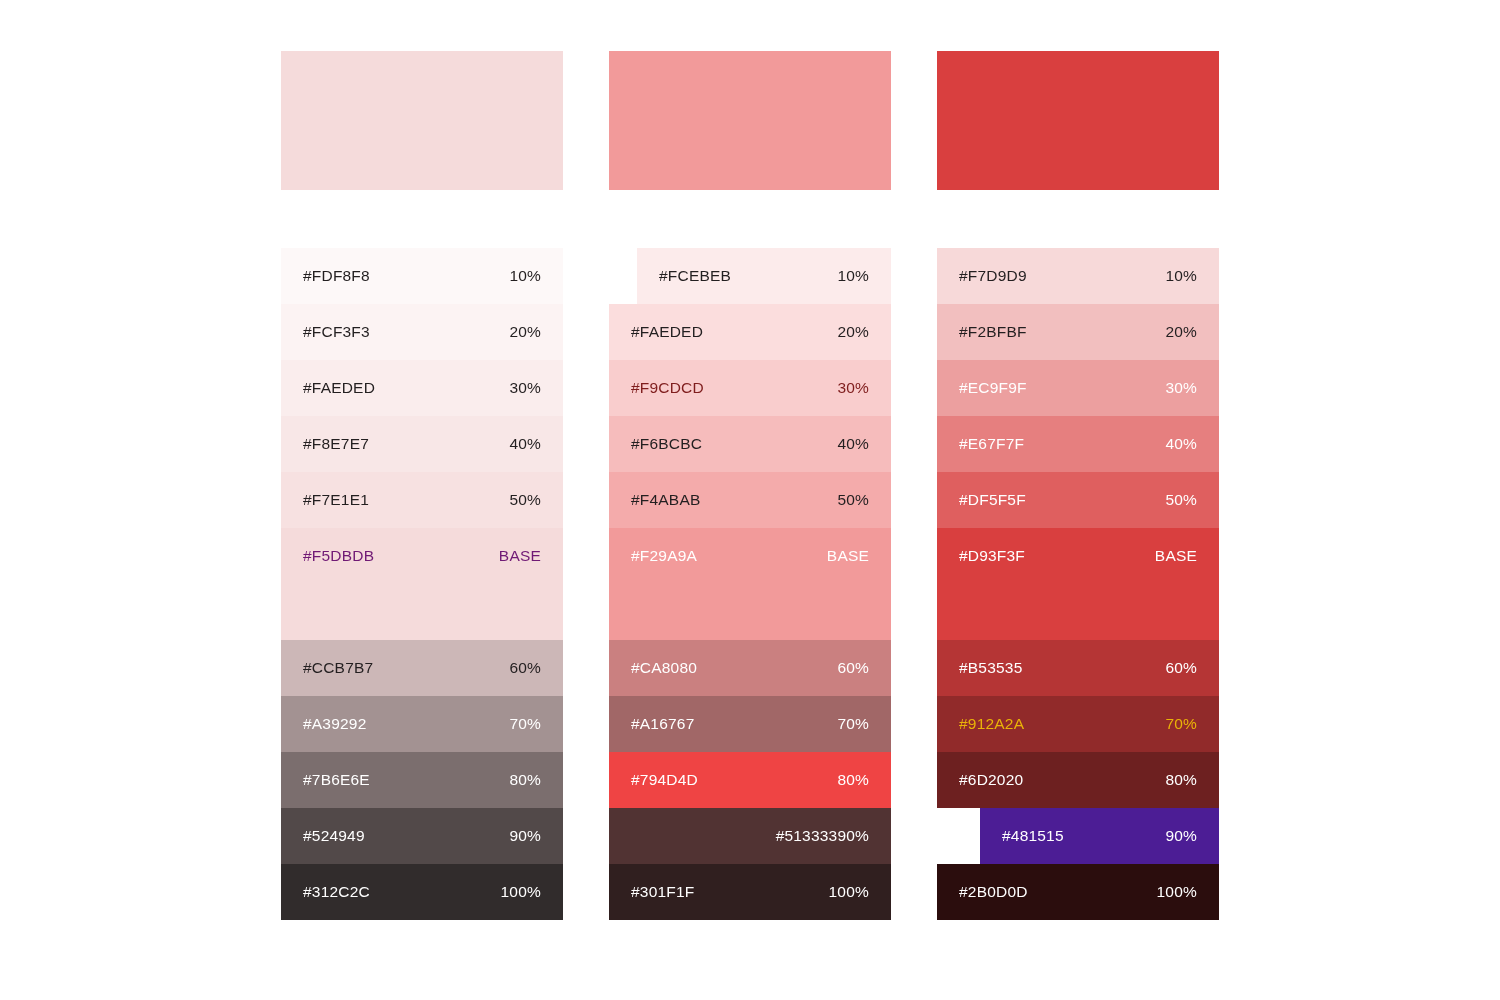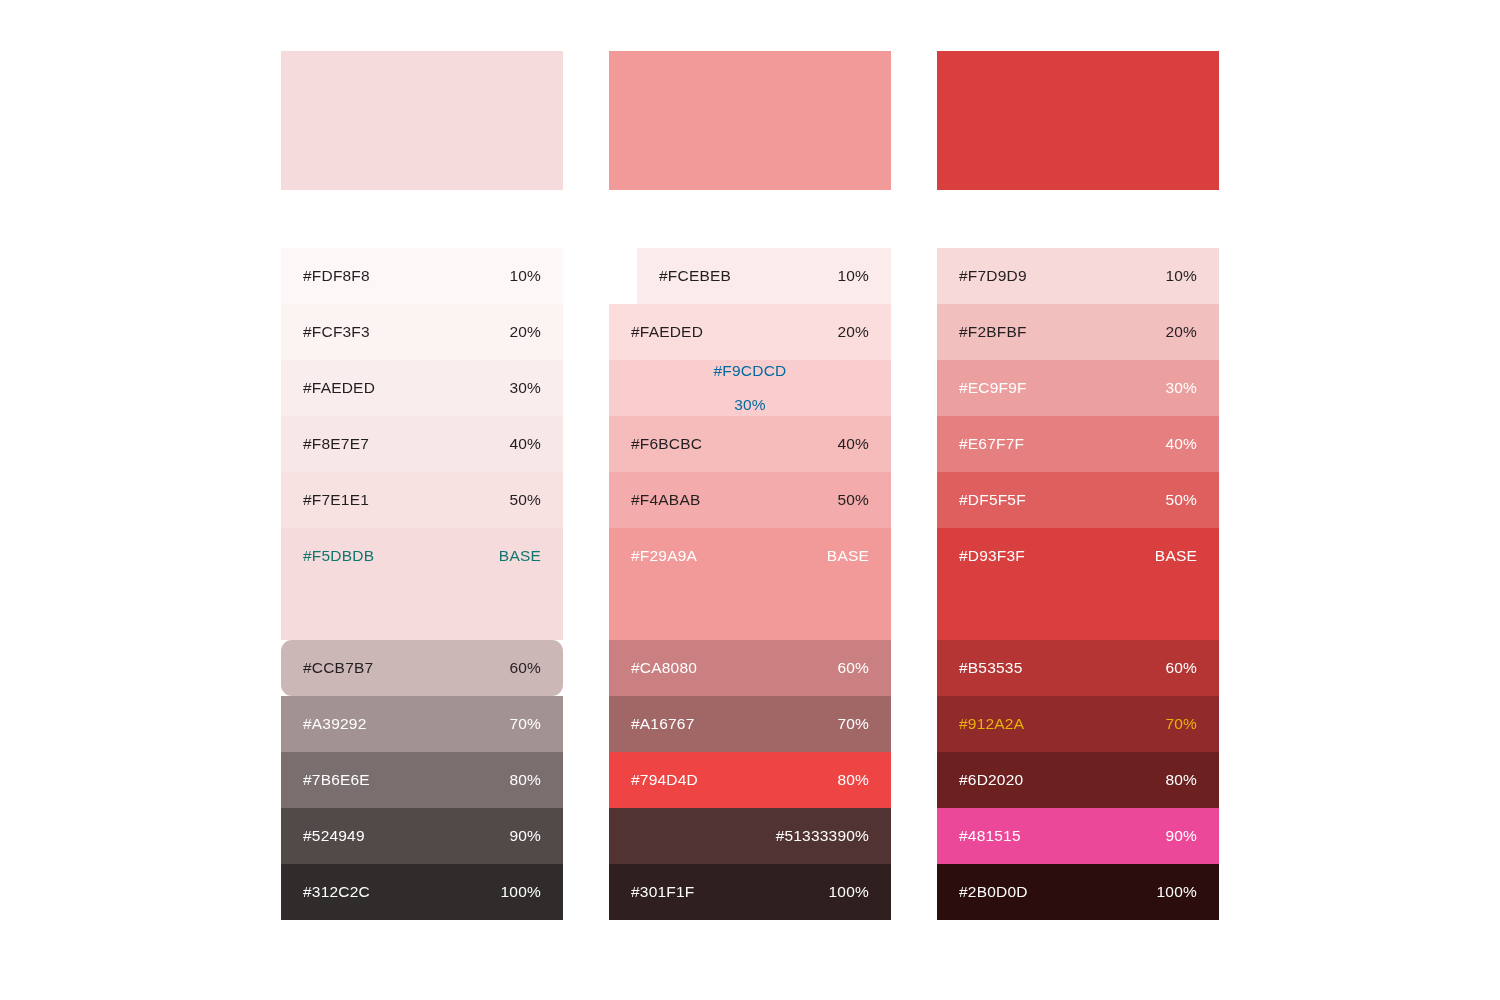--- a/index.html
+++ b/index.html
@@ -95,25 +95,25 @@
             <span class="step-label">30%</span>
           </div>
           <div class="scale-row" style="background: rgb(248, 231, 231); color: rgb(35, 31, 32);">
             <span class="hex-label">#F8E7E7</span>
             <span class="step-label">40%</span>
           </div>
           <div class="scale-row" style="background: rgb(247, 225, 225); color: rgb(35, 31, 32);">
             <span class="hex-label">#F7E1E1</span>
             <span class="step-label">50%</span>
           </div>
-          <div class="scale-row is-base" style="background: rgb(245, 219, 219); color: #0f766e;">
+          <div class="scale-row is-base" style="background: rgb(245, 219, 219); color: #701a75;">
             <span class="hex-label">#F5DBDB</span>
             <span class="step-label">BASE</span>
           </div>
-          <div class="scale-row" style="background: rgb(204, 183, 183); color: rgb(35, 31, 32); border-radius: 11px;">
+          <div class="scale-row" style="background: rgb(204, 183, 183); color: rgb(35, 31, 32);">
             <span class="hex-label">#CCB7B7</span>
             <span class="step-label">60%</span>
           </div>
           <div class="scale-row" style="background: rgb(163, 146, 146); color: rgb(255, 255, 255); gap: 24px;">
             <span class="hex-label">#A39292</span>
             <span class="step-label">70%</span>
           </div>
           <div class="scale-row" style="background: rgb(123, 110, 110); color: rgb(255, 255, 255);">
             <span class="hex-label">#7B6E6E</span>
             <span class="step-label">80%</span>
@@ -132,21 +132,21 @@
         <div class="swatch-hero" style="background: rgb(242, 154, 154);"></div>
         <div class="scale-list">
           <div class="scale-row" style="background: rgb(252, 235, 235); color: rgb(35, 31, 32); margin-left: 28px;">
             <span class="hex-label">#FCEBEB</span>
             <span class="step-label">10%</span>
           </div>
           <div class="scale-row" style="background: rgb(251, 221, 221); color: rgb(35, 31, 32);">
             <span class="hex-label">#FAEDED</span>
             <span class="step-label">20%</span>
           </div>
-          <div class="scale-row" style="background: rgb(249, 205, 205); color: #0369a1; flex-direction: column;">
+          <div class="scale-row" style="background: rgb(249, 205, 205); color: #7f1d1d;">
             <span class="hex-label">#F9CDCD</span>
             <span class="step-label">30%</span>
           </div>
           <div class="scale-row" style="background: rgb(246, 188, 188); color: rgb(35, 31, 32);">
             <span class="hex-label">#F6BCBC</span>
             <span class="step-label">40%</span>
           </div>
           <div class="scale-row" style="background: rgb(244, 171, 171); color: rgb(35, 31, 32);">
             <span class="hex-label">#F4ABAB</span>
             <span class="step-label">50%</span>
@@ -209,21 +209,21 @@
             <span class="step-label">60%</span>
           </div>
           <div class="scale-row" style="background: rgb(145, 42, 42); color: #eab308;">
             <span class="hex-label">#912A2A</span>
             <span class="step-label">70%</span>
           </div>
           <div class="scale-row" style="background: rgb(109, 32, 32); color: rgb(255, 255, 255);">
             <span class="hex-label">#6D2020</span>
             <span class="step-label">80%</span>
           </div>
-          <div class="scale-row" style="background: #ec4899; color: rgb(255, 255, 255);">
+          <div class="scale-row" style="background: #4c1d95; color: rgb(255, 255, 255); margin-left: 43px;">
             <span class="hex-label">#481515</span>
             <span class="step-label">90%</span>
           </div>
           <div class="scale-row" style="background: rgb(43, 13, 13); color: rgb(255, 255, 255);">
             <span class="hex-label">#2B0D0D</span>
             <span class="step-label">100%</span>
           </div>
         </div>
       </div>
     </div>

